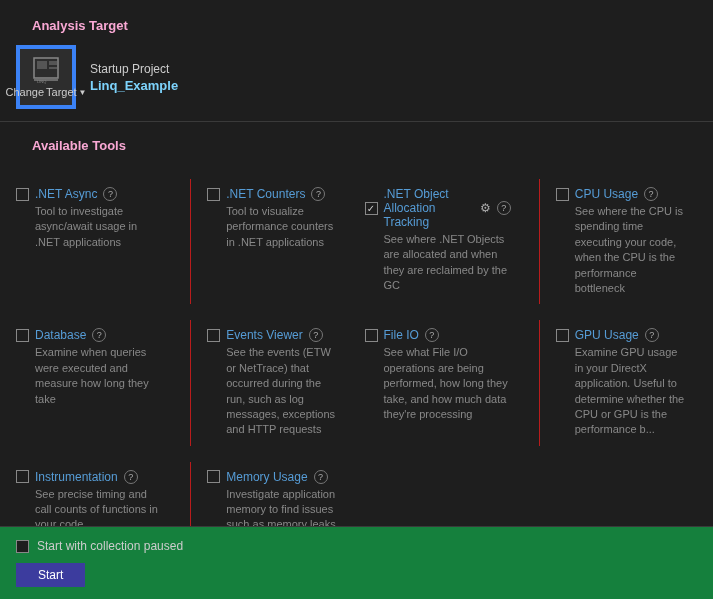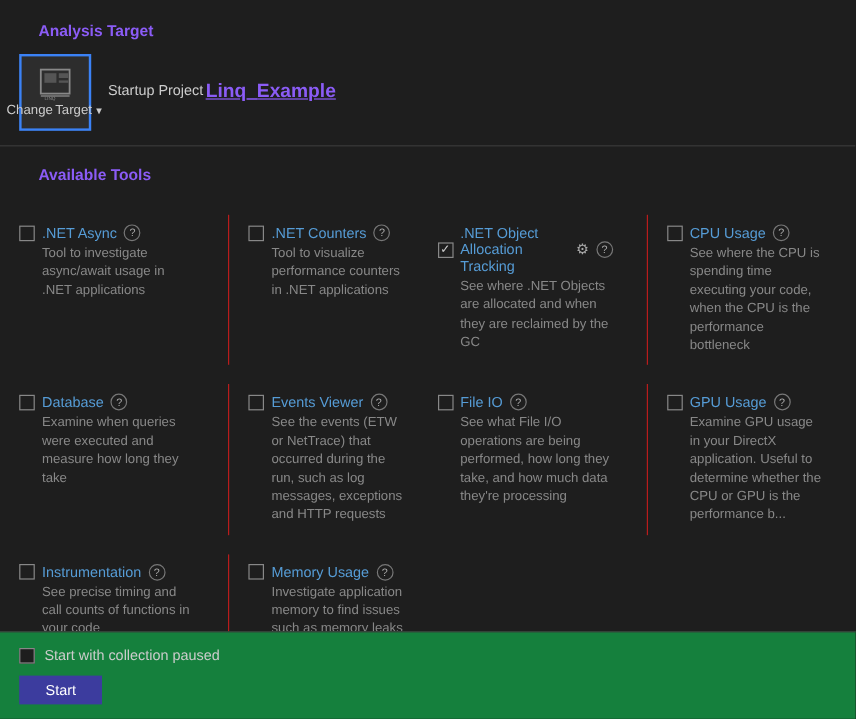--- a/index.html
+++ b/index.html
@@ -8,42 +8,42 @@
       color: #cccccc;
       font-family: 'Segoe UI', sans-serif;
       font-size: 12px;
       width: 713px;
       min-height: 599px;
       overflow: hidden;
     }
     .section-title {
       font-size: 13px;
       font-weight: 600;
-      color: #8b5cf6;
+      color: #f9a8d4;
       padding: 10px 16px 6px 16px;
     }
     .divider {
       border: none;
       border-top: 1px solid #3a3a3a;
       margin: 0;
     }
     
     .analysis-target {
       padding: 8px 16px 12px 16px;
     }
     .target-card {
       display: flex;
       align-items: center;
       gap: 14px;
       margin-top: 6px;
     }
     .target-icon-box {
       width: 60px;
       height: 64px;
-      border: 2px solid #3b82f6;
+      border: 4px solid #3b82f6;
       background: #2d2d2d;
       display: flex;
       flex-direction: column;
       align-items: center;
       justify-content: center;
       gap: 2px;
       cursor: pointer;
     }
     .target-icon-box svg {
       width: 28px;
@@ -55,32 +55,31 @@
       display: flex;
       align-items: center;
       gap: 2px;
     }
     .dropdown-arrow {
       font-size: 8px;
       color: #cccccc;
     }
     .target-info {
       display: flex;
-      flex-direction: row;
+      flex-direction: column;
       gap: 2px;
     }
     .startup-label {
       font-size: 12px;
       color: #cccccc;
     }
     .project-name {
-      font-size: 16px;
+      font-size: 13px;
       font-weight: 600;
-      color: #8b5cf6;
-      text-decoration: underline;
+      color: #7dd3fc;
     }
     
     .available-tools {
       padding: 6px 16px 4px 16px;
     }
     .tools-grid {
       display: grid;
       grid-template-columns: 1fr 1fr 1fr 1fr;
       gap: 16px;
       margin-top: 20px;

